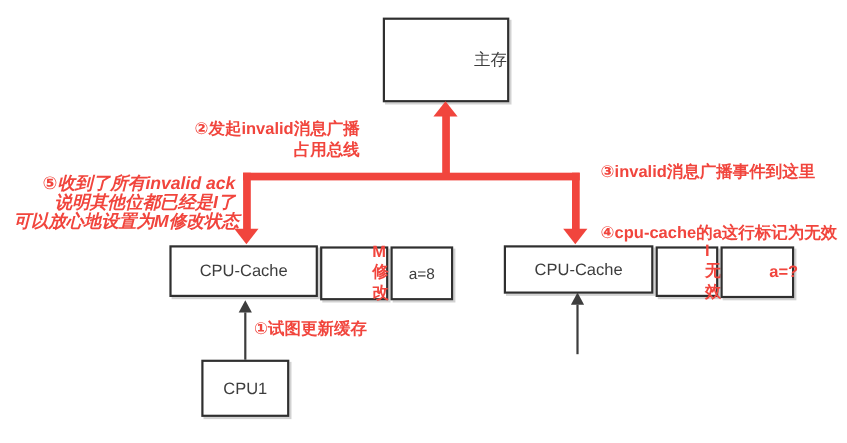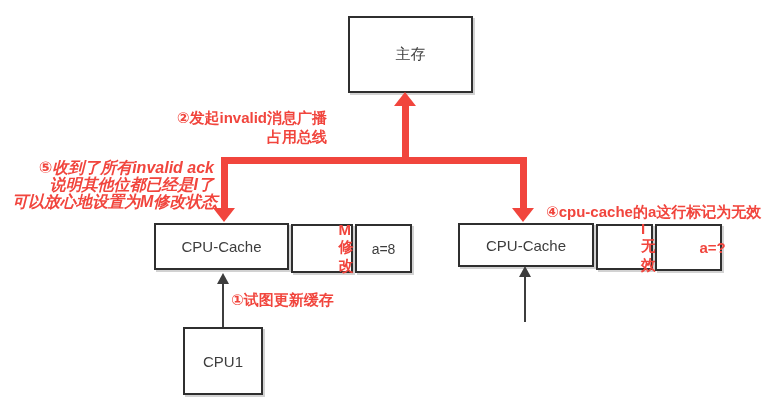--- a/index.html
+++ b/index.html
@@ -29,21 +29,21 @@
   .tri{position:absolute;width:0;height:0;}
   .tri-up-red{border-left:11px solid transparent;border-right:11px solid transparent;border-bottom:14px solid var(--accent);}
   .tri-down-red{border-left:11px solid transparent;border-right:11px solid transparent;border-top:14px solid var(--accent);}
   .tri-up-black{border-left:6px solid transparent;border-right:6px solid transparent;border-bottom:11px solid var(--ink);}
 </style>
 </head>
 <body>
 
 <div id="canvas">
 
-  <div class="box" style="left:348px;top:16px;width:125px;height:77px;">
+  <div class="box" style="left:348px;top:16px;width:115px;height:77px;justify-content:flex-end;">
     <span>主存</span>
   </div>
 
   <div class="tri tri-up-red" style="left:394px;top:92px;"></div>
   <div class="shaft" style="left:402px;top:105px;width:7px;height:56px;"></div>
   <div class="shaft" style="left:221px;top:157px;width:306px;height:7px;"></div>
   <div class="shaft" style="left:221px;top:157px;width:7px;height:52px;"></div>
   <div class="tri tri-down-red" style="left:213px;top:208px;"></div>
   <div class="shaft" style="left:520px;top:157px;width:7px;height:52px;"></div>
   <div class="tri tri-down-red" style="left:512px;top:208px;"></div>
@@ -61,38 +61,39 @@
   <div class="box" style="left:458px;top:223px;width:136px;height:44px;">
     <span>CPU-Cache</span>
   </div>
   <div class="box" style="left:596px;top:224px;width:57px;height:46px;">
     <span class="red-text">I无效</span>
   </div>
   <div class="box" style="left:655px;top:224px;width:67px;height:47px;">
     <span class="red-text">a=?</span>
   </div>
 
-  <div class="box" style="left:183px;top:327px;width:80px;height:68px;">
+  <div class="box" style="left:183px;top:327px;width:80px;height:52px;">
     <span>CPU1</span>
   </div>
 
   <div class="tri tri-up-black" style="left:217px;top:273px;"></div>
   <div class="shaft-black" style="left:222px;top:284px;width:2px;height:43px;"></div>
   <div class="tri tri-up-black" style="left:519px;top:266px;"></div>
   <div class="shaft-black" style="left:524px;top:277px;width:2px;height:45px;"></div>
 
   <div class="ann center" style="left:147px;top:108px;width:180px;">
     <div>②发起invalid消息广播</div>
     <div>占用总线</div>
   </div>
 
   <div class="ann center" style="left:12px;top:159px;width:202px;font-size:16px;line-height:17px;font-style:italic;">
     <div>⑤收到了所有invalid ack</div>
     <div>说明其他位都已经是I了</div>
     <div>可以放心地设置为M修改状态</div>
   </div>
 
+  <div class="ann" style="left:546px;top:147px;">③invalid消息广播事件到这里</div>
 
   <div class="ann" style="left:546px;top:202px;">④cpu-cache的a这行标记为无效</div>
 
   <div class="ann" style="left:231px;top:290px;">①试图更新缓存</div>
 
 </div>
 
 </body></html>

